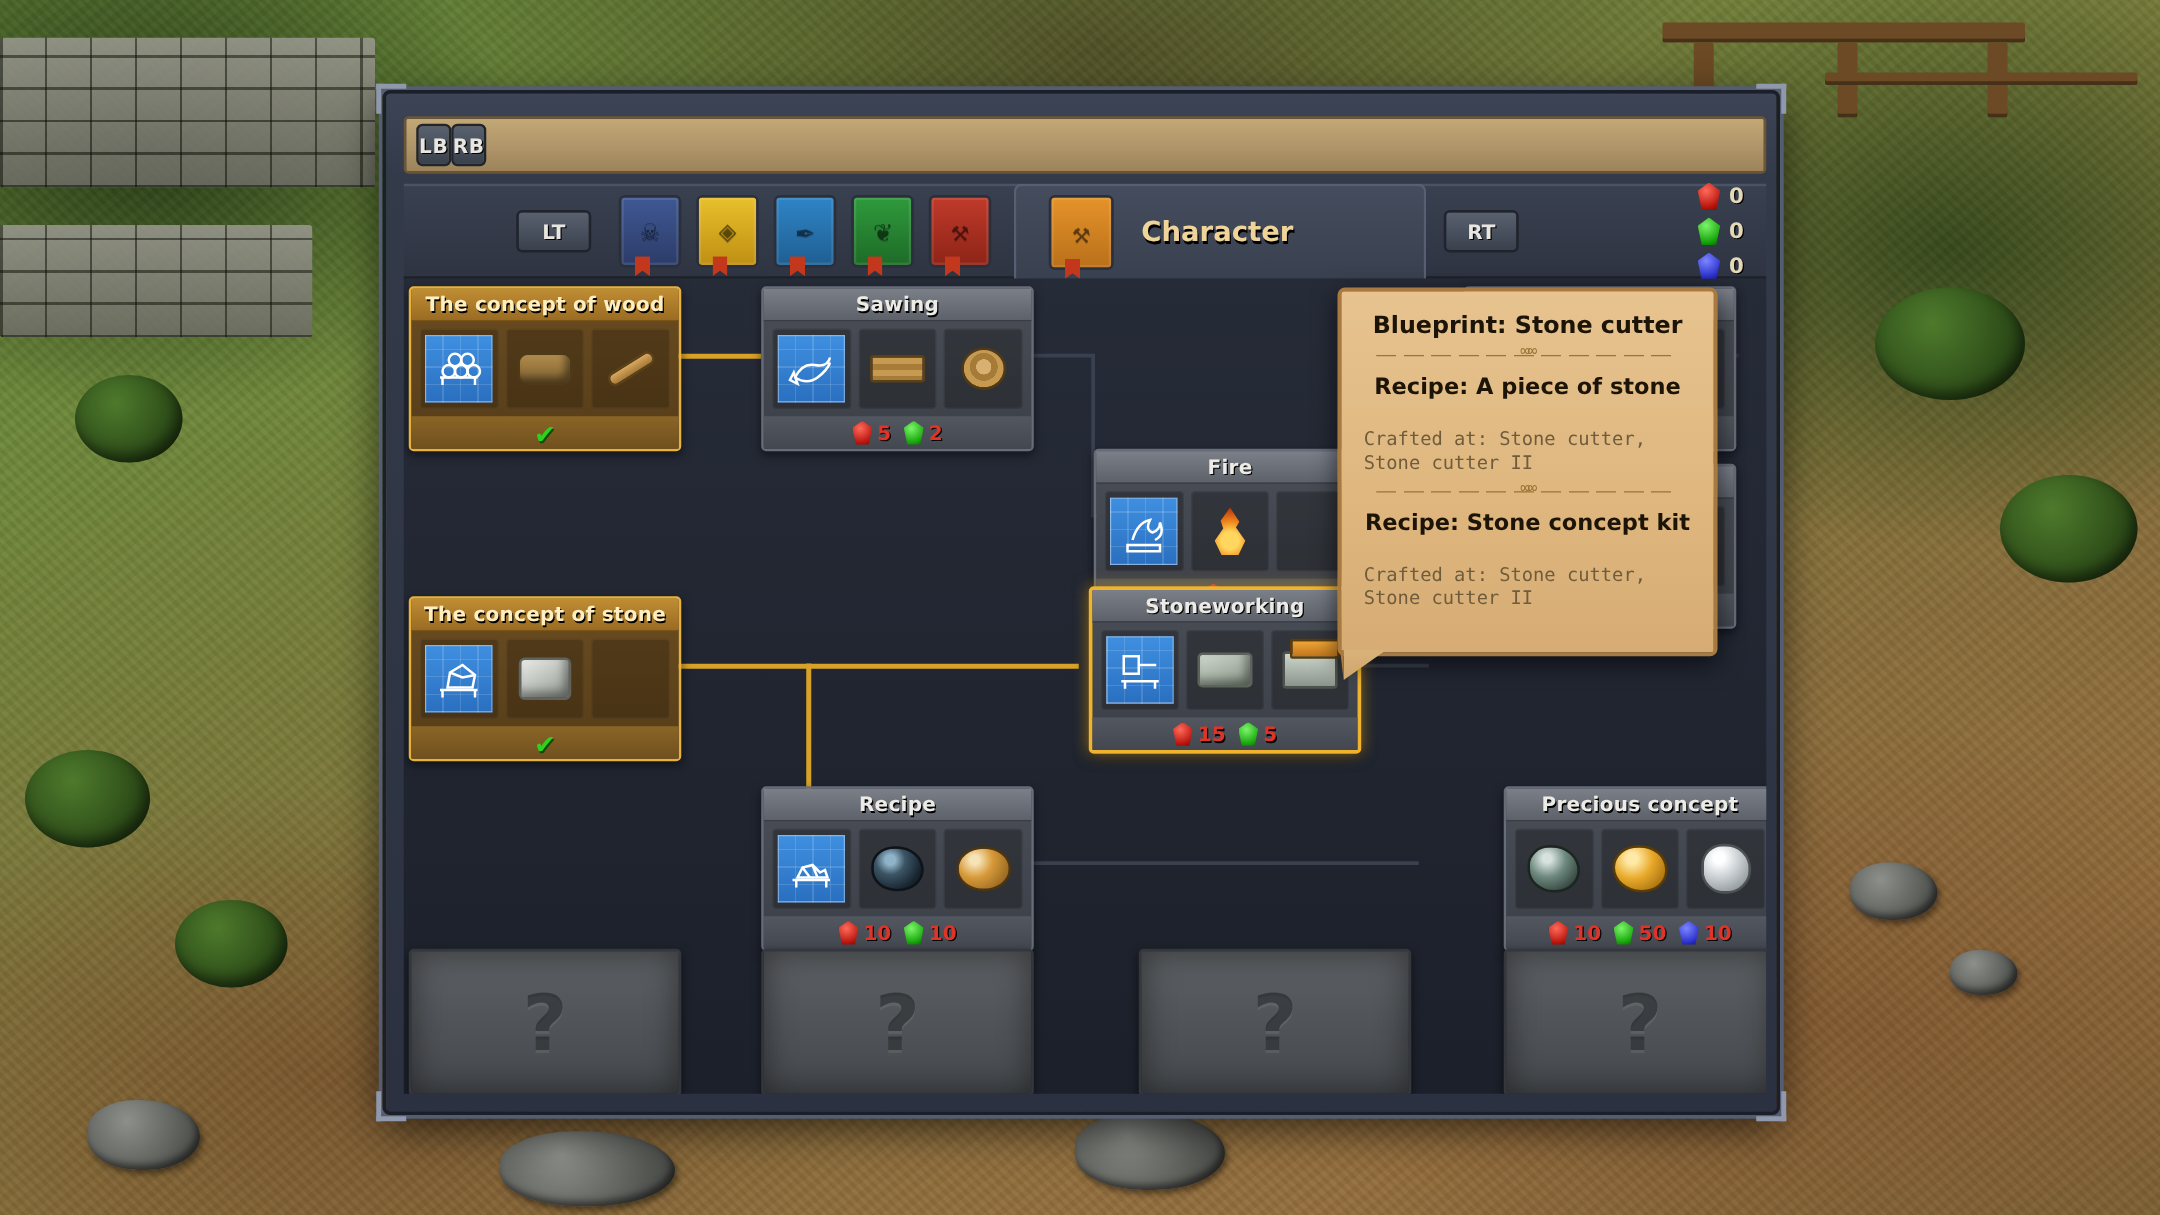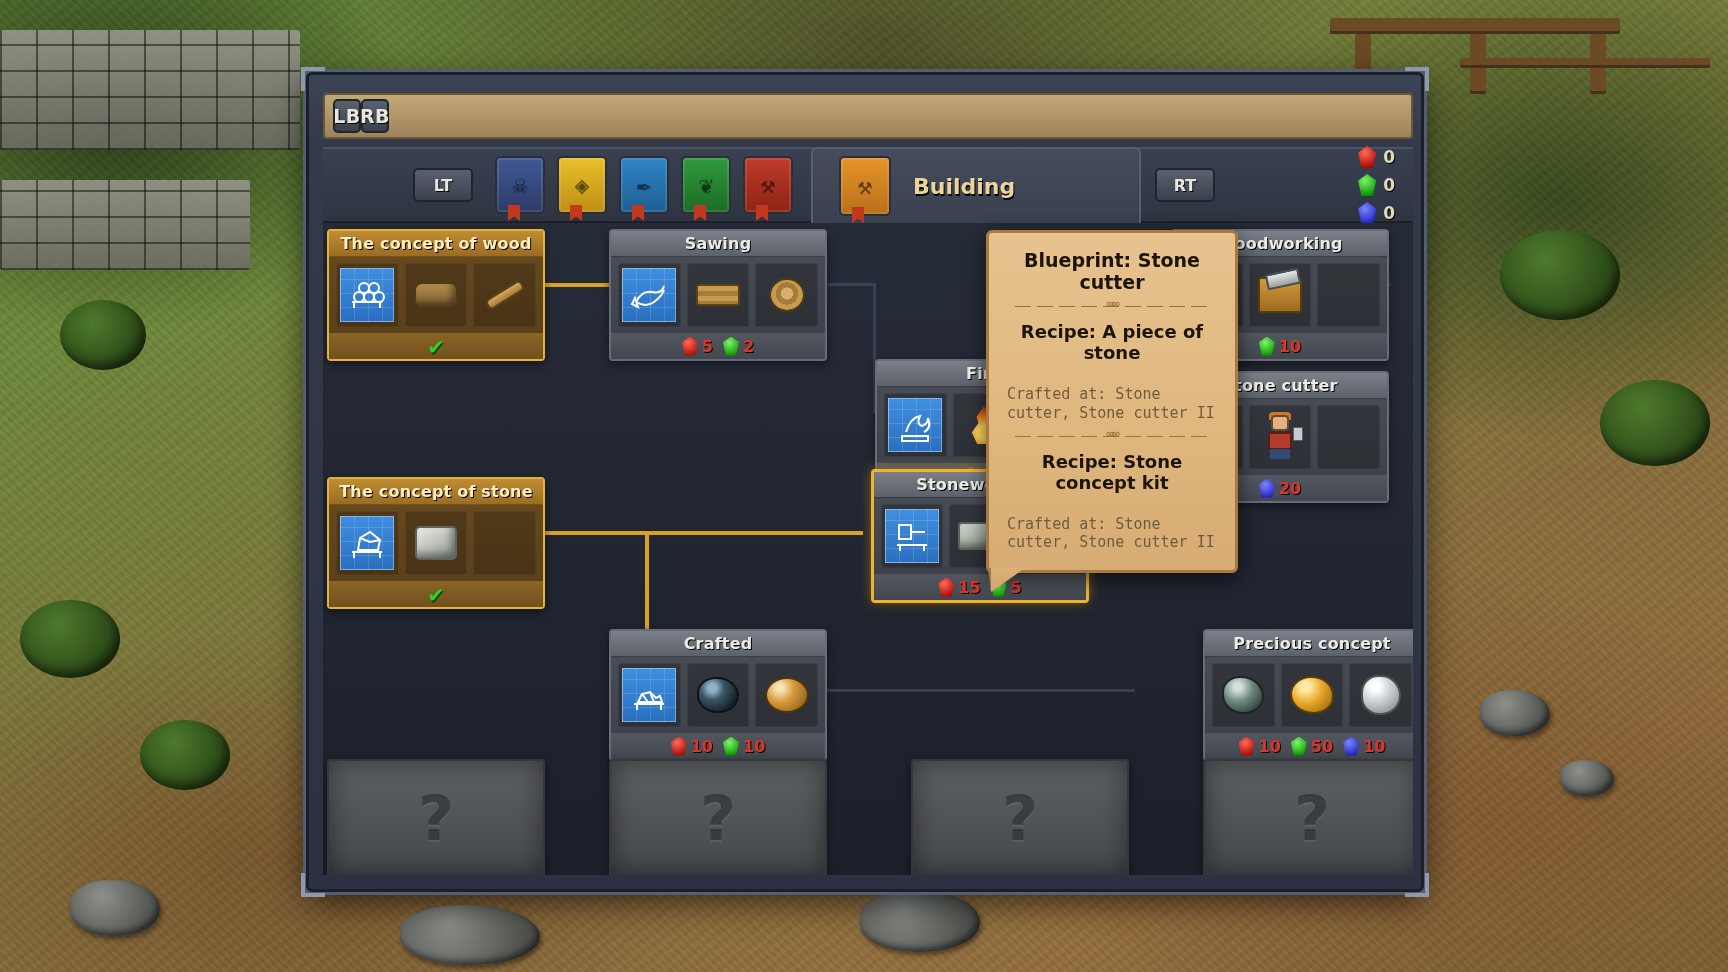--- a/index.html
+++ b/index.html
@@ -64,21 +64,21 @@
   .tabbar {
     position:absolute; left:14px; top:18px; width:1090px; height:46px;
     background: linear-gradient(180deg,#c2a776 0%,#b1966a 50%,#9c835a 100%);
     border: 2px solid #6b5635; border-radius:4px;
     display:flex; align-items:center;
   }
   .bumper {
     width:28px; height:34px; margin-left:8px;
     background: linear-gradient(180deg,#59616f,#3a414d);
     border:2px solid #20242d; border-radius:5px;
-    color:#e8e6df; font-size:19px; font-weight:bold;
+    color:#e8e6df; font-size:16px; font-weight:bold;
     display:flex; align-items:center; justify-content:center;
     letter-spacing:.5px; text-shadow:1px 1px 0 #000;
     font-family:"DejaVu Sans", sans-serif;
   }
   .bumper.right { margin-left:0; margin-right:8px; }
   .tabs { flex:1; display:flex; align-items:center; justify-content:center; gap:4px; }
   .diamond { width:11px; height:11px; transform:rotate(45deg);
              background: linear-gradient(135deg,#f0b53d,#b8781c); border:1px solid #6c4a11; }
   .tab {
     padding: 4px 16px; font-size:20px; font-weight:bold; color:#3a2c14;
@@ -270,25 +270,25 @@
   .npc .body { position:absolute; left:5px; top:17px; width:24px; height:18px; border-radius:3px;
                background:#b33b2a; border:2px solid #5e1d12; }
   .npc .legs { position:absolute; left:7px; top:34px; width:20px; height:10px; background:#2e4b7a; }
   .npc .axe  { position:absolute; right:-6px; top:12px; width:10px; height:14px; background:#c7ccce;
                border:1px solid #5a5f61; }
   .cone { width:0; height:0; border-left:16px solid transparent; border-right:16px solid transparent;
           border-bottom:30px solid #d9983a; filter: drop-shadow(1px 1px 0 #5a3a0a); }
 
   
   .tooltip {
-    position:absolute; left:986px; top:230px; width:252px;
+    position:absolute; left:1070px; top:230px; width:304px;
     background: linear-gradient(180deg,#e7c38f 0%,#dfb77f 55%,#d6ac74 100%);
     border:3px solid #a87a40; border-radius:6px;
     box-shadow: 0 6px 20px rgba(0,0,0,.6);
-    padding:16px 18px 18px;
+    padding:16px 18px 34px;
     z-index:40;
   }
   .tooltip::after {
     content:""; position:absolute; left:-1px; bottom:-22px; width:34px; height:24px;
     background: linear-gradient(180deg,#d9b27a,#cfa56c);
     clip-path: polygon(0 0, 100% 0, 8% 100%);
     border-left:3px solid #a87a40;
   }
   .tt-title { font-size:19px; color:#1d1408; text-align:center; font-weight:bold;
               font-family:"DejaVu Sans", sans-serif; }
@@ -358,21 +358,21 @@
           <span class="glyph">❦</span>
           </div>
         <div class="book b-forge">
           <span class="glyph">⚒</span>
           </div>
       </div>
       <div class="cat-active">
         <div class="book b-build">
           <span class="glyph">⚒</span>
         </div>
-        <div class="cat-label">Building</div>
+        <div class="cat-label">Character</div>
       </div>
       <div style="width:88px;display:flex;justify-content:center;align-items:center;">
         <div class="trigger">RT</div>
       </div>
       <div class="resources">
         <div class="res-row">
           <span class="gem red"></span>
           <span class="res-val">0</span>
         </div>
         <div class="res-row">
@@ -581,21 +581,21 @@
             <span class="cost-val">15</span>
           </span>
           <span class="cost">
             <span class="gem green"></span>
             <span class="cost-val">5</span>
           </span>
         </div>
       </div>
 
       <div class="node avail" style="left:286px;top:406px;">
-        <div class="node-title">Crafted</div>
+        <div class="node-title">Recipe</div>
         <div class="node-slots">
           <div class="slot">
             <div class="bp">
               <svg viewBox="0 0 46 46">
                 <g fill="none" stroke="#ffffff" stroke-width="2">
                   <path d="M8 32 h30 M11 32 v6 M35 32 v6"></path>
                   <path d="M12 30 l4-8 l8 -2 l6 6 l4 -2 l2 6z"></path>
                   <path d="M16 22 l6 8 M24 20 l4 10"></path>
                 </g>
               </svg>

